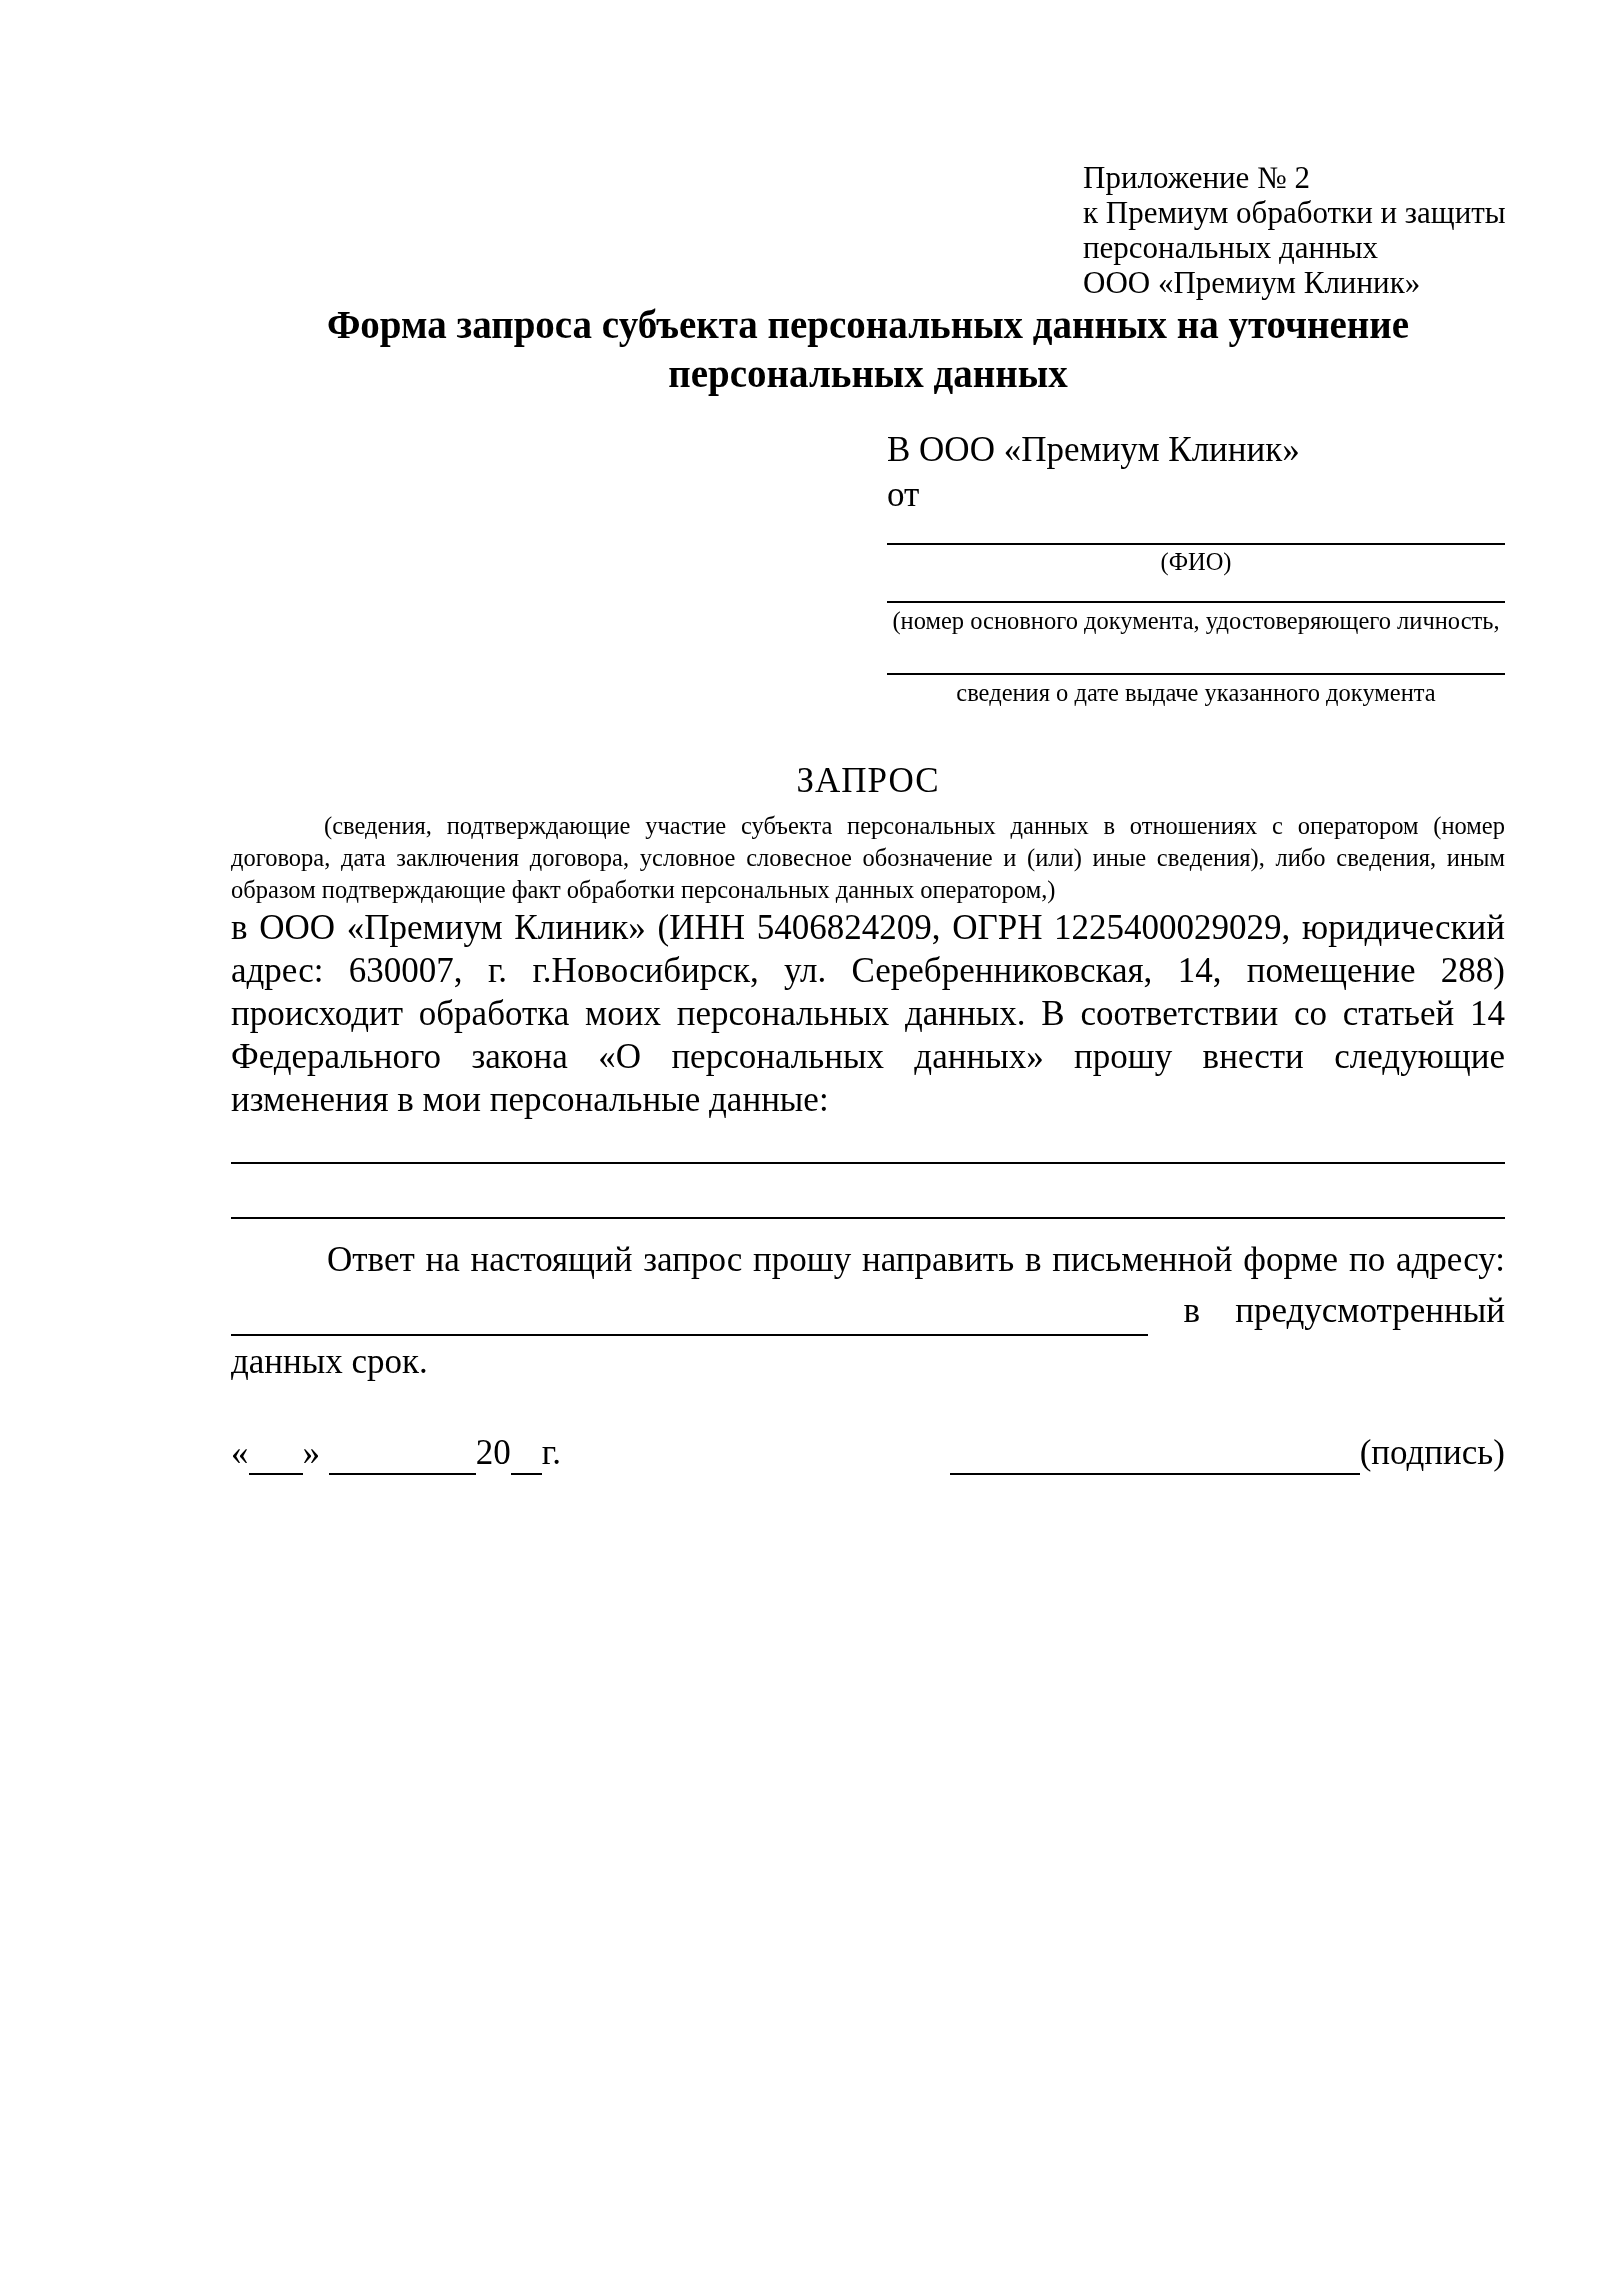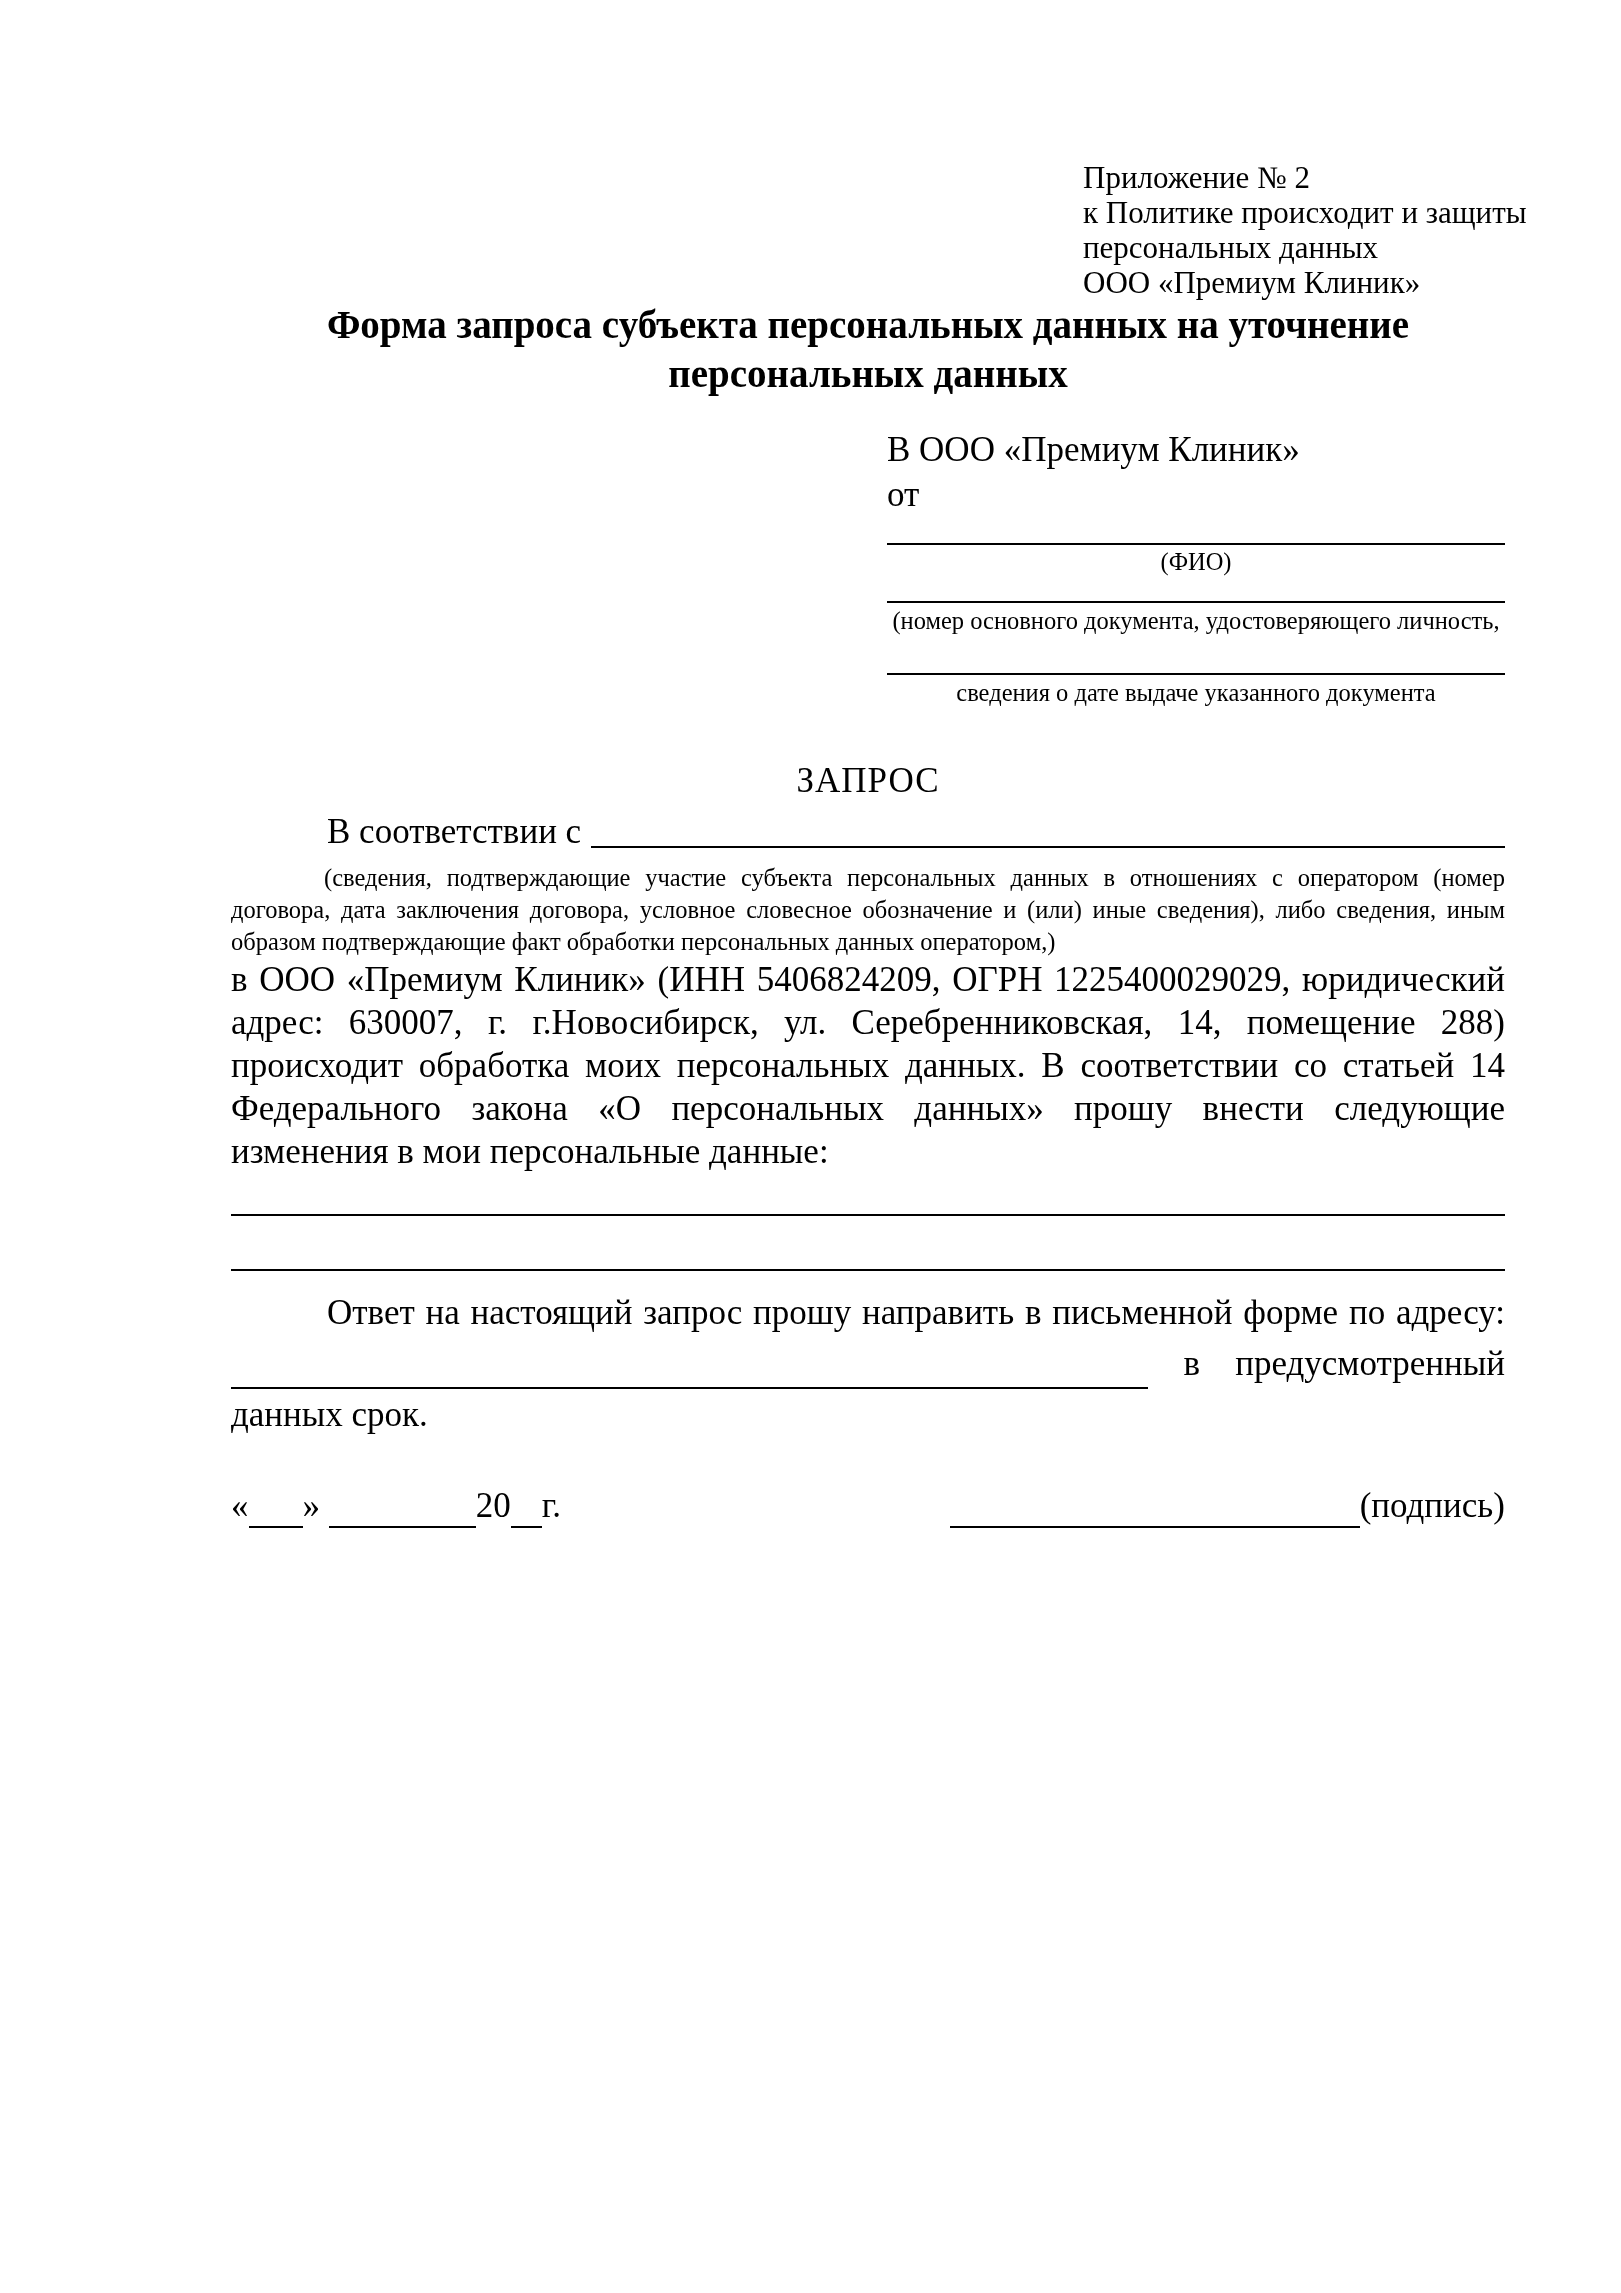--- a/index.html
+++ b/index.html
@@ -55,21 +55,21 @@
   .date-left{white-space:nowrap;}
   .sign-right{white-space:nowrap;}
 </style>
 </head>
 <body>
 
 <div class="page">
 
   <div class="hdr">
     <div>Приложение № 2</div>
-    <div>к Политике происходит и защиты</div>
+    <div>к Премиум обработки и защиты</div>
     <div>персональных данных</div>
     <div>ООО «Премиум Клиник»</div>
   </div>
 
   <div class="title">
     <div>Форма запроса субъекта персональных данных на уточнение</div>
     <div>персональных данных</div>
   </div>
 
   <div class="addr">
@@ -88,24 +88,20 @@
 
     <div class="row3">
       <div class="fill-line"></div>
       <div class="cap">сведения о дате выдаче указанного документа</div>
     </div>
 
   </div>
 
   <div class="zapros">ЗАПРОС</div>
 
-  <div class="intro">
-    <span class="prefix">В соответствии с</span>
-    <span class="fill"></span>
-  </div>
 
   <div class="footnote">(сведения, подтверждающие участие субъекта персональных данных в отношениях с оператором (номер договора, дата заключения договора, условное словесное обозначение и (или) иные сведения), либо сведения, иным образом подтверждающие факт обработки персональных данных оператором,)</div>
 
   <div class="bodytext">в ООО «Премиум Клиник» (ИНН 5406824209, ОГРН 1225400029029, юридический адрес: 630007, г. г.Новосибирск, ул. Серебренниковская, 14, помещение 288) происходит обработка моих персональных данных. В соответствии со статьей 14 Федерального закона «О персональных данных» прошу внести следующие изменения в мои персональные данные:</div>
 
   <div class="blank first"></div>
   <div class="blank"></div>
 
   <div class="reply-first">Ответ на настоящий запрос прошу направить в письменной форме по адресу:</div>
 

